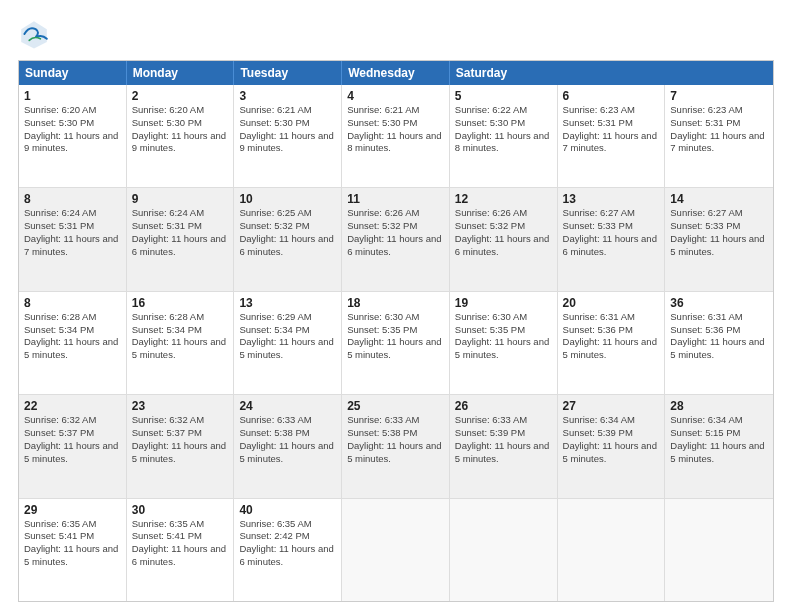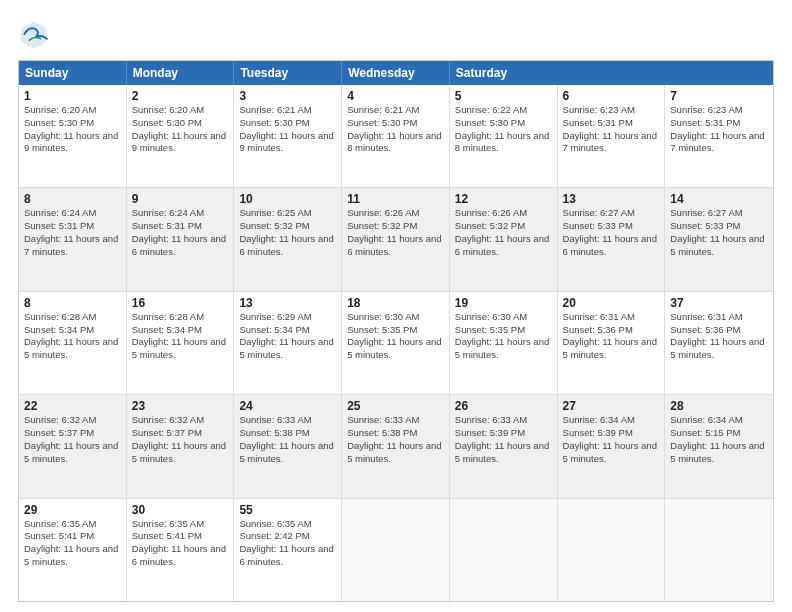--- a/index.html
+++ b/index.html
@@ -260,21 +260,21 @@
           <div>Sunset: 5:35 PM</div>
           <div>Daylight: 11 hours and 5 minutes.</div>
         </div>
           <div class="cal-cell">
           <span class="day-num">20</span>
           <div>Sunrise: 6:31 AM</div>
           <div>Sunset: 5:36 PM</div>
           <div>Daylight: 11 hours and 5 minutes.</div>
         </div>
           <div class="cal-cell">
-          <span class="day-num">37</span>
+          <span class="day-num">36</span>
           <div>Sunrise: 6:31 AM</div>
           <div>Sunset: 5:36 PM</div>
           <div>Daylight: 11 hours and 5 minutes.</div>
         </div>
         </div>
         <div class="cal-row">
           <div class="cal-cell shaded">
           <span class="day-num">22</span>
           <div>Sunrise: 6:32 AM</div>
           <div>Sunset: 5:37 PM</div>
@@ -324,21 +324,21 @@
           <div>Sunset: 5:41 PM</div>
           <div>Daylight: 11 hours and 5 minutes.</div>
         </div>
           <div class="cal-cell">
           <span class="day-num">30</span>
           <div>Sunrise: 6:35 AM</div>
           <div>Sunset: 5:41 PM</div>
           <div>Daylight: 11 hours and 6 minutes.</div>
         </div>
           <div class="cal-cell">
-          <span class="day-num">55</span>
+          <span class="day-num">40</span>
           <div>Sunrise: 6:35 AM</div>
           <div>Sunset: 2:42 PM</div>
           <div>Daylight: 11 hours and 6 minutes.</div>
         </div>
           <div class="cal-cell empty"></div>
           <div class="cal-cell empty"></div>
           <div class="cal-cell empty"></div>
           <div class="cal-cell empty"></div>
         </div>
       </div>

